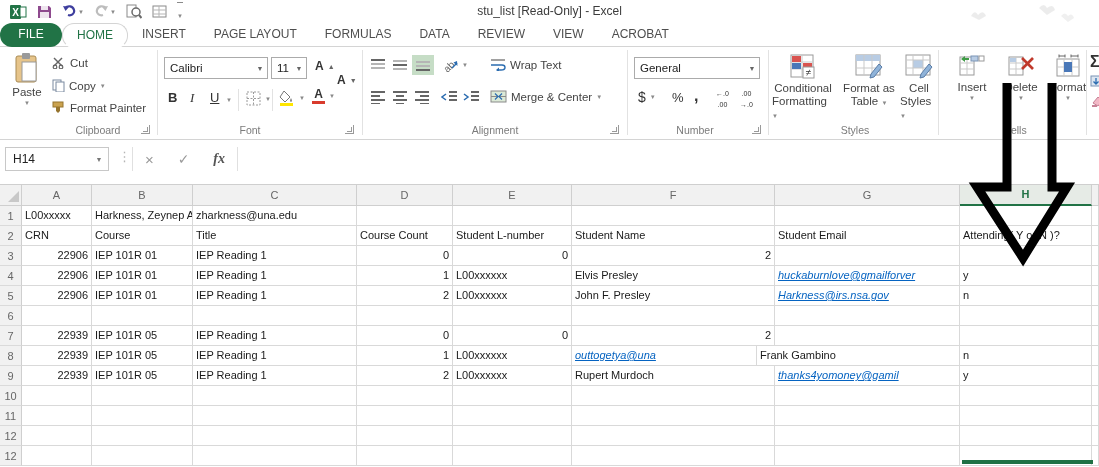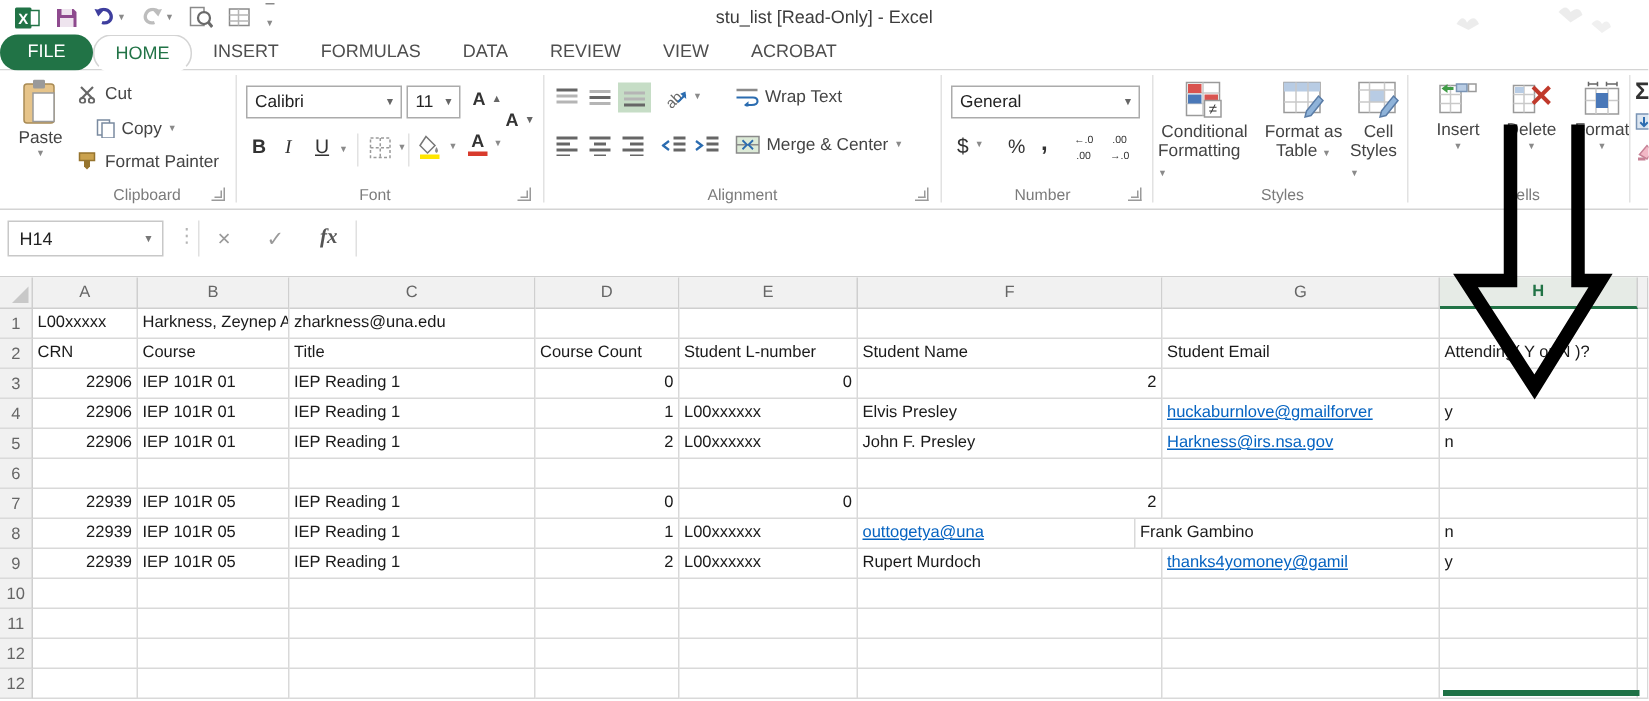--- a/index.html
+++ b/index.html
@@ -60,21 +60,21 @@
   #sheet { left:0; top:185px; width:1099px; height:282px; background:#fff; font-size:11px; }
   .shrow { display:flex; height:20px; }
   .shrow.hdr { height:21px; }
   .hcell { background:#f1f1f1; border-right:1px solid #cfcfcf; border-bottom:1px solid #cfcfcf; color:#666; text-align:center; line-height:20px; font-size:11px; flex:none; }
   .hcell.sel { background:#e6ebe6; color:#217346; font-weight:bold; border-bottom:2px solid #217346; line-height:19px; }
   .gut { background:#f1f1f1; border-right:1px solid #cfcfcf; border-bottom:1px solid #dadada; color:#666; text-align:center; line-height:20px; flex:none; }
   .corner { position:relative; }
   .corner:after { content:""; position:absolute; right:2px; bottom:3px; border-style:solid; border-width:0 0 11px 11px; border-color:transparent transparent #c8c8c8 transparent; }
   .cell { border-right:1px solid #d9d9d9; border-bottom:1px solid #d9d9d9; padding:0 3px; line-height:19px; color:#1a1a1a; white-space:nowrap; overflow:hidden; flex:none; }
   .cell.num { text-align:right; }
-  .cell.link { color:#0563c1; text-decoration:underline; }
+  .cell.link { color:#0563c1; text-decoration:underline;font-style:italic; }
 
   
   #h14border { left:962px; top:460px; width:131px; height:4px; background:#1e7145; z-index:6; }
   #arrow-layer { left:0; top:0; width:1099px; height:467px; z-index:50; pointer-events:none; }
 
   svg { display:block; }
 </style>
 </head>
 <body>
 
@@ -132,20 +132,21 @@
         <path d="M78 6 q5 -6 8 0 q6 -5 8 2 l-8 5 z" fill="#d7d7d7"></path>
         <path d="M100 14 q4 -5 7 0 q4 -4 6 2 l-6 4 z" fill="#dedede"></path>
       </svg>
   </span>
 </div>
 
 <div id="tabrow" class="abs">
   <div class="tab file">FILE</div>
   <div class="tab active">HOME</div>
   <div class="tab">INSERT</div>
+  <div class="tab">PAGE LAYOUT</div>
   <div class="tab">FORMULAS</div>
   <div class="tab">DATA</div>
   <div class="tab">REVIEW</div>
   <div class="tab">VIEW</div>
   <div class="tab">ACROBAT</div>
 </div>
 
 <div id="ribbon" class="abs">
 
   <div class="bigbtn" style="left:6px; top:6px; width:42px;">
@@ -163,21 +164,21 @@
     <span>
       <svg width="14" height="12">
           <line x1="2" y1="1" x2="10" y2="9" stroke="#666" stroke-width="1.4"></line>
           <line x1="10" y1="1" x2="2" y2="9" stroke="#666" stroke-width="1.4"></line>
           <circle cx="3" cy="10" r="1.8" fill="none" stroke="#666" stroke-width="1.2"></circle>
           <circle cx="9" cy="10" r="1.8" fill="none" stroke="#666" stroke-width="1.2"></circle>
         </svg>
     </span>
     <span>Cut</span>
   </div>
-  <div class="rbtn" style="left:64px; top:32px;">
+  <div class="rbtn" style="left:52px; top:32px;">
     <span>
       <svg width="13" height="13">
           <rect x="1" y="1" width="8" height="10" fill="#fff" stroke="#7a8aa0"></rect>
           <rect x="4" y="3" width="8" height="10" fill="#fff" stroke="#7a8aa0"></rect>
         </svg>
     </span>
     <span>Copy</span>
     <span class="ddv">▼</span>
   </div>
   <div class="rbtn" style="left:52px; top:54px;">

